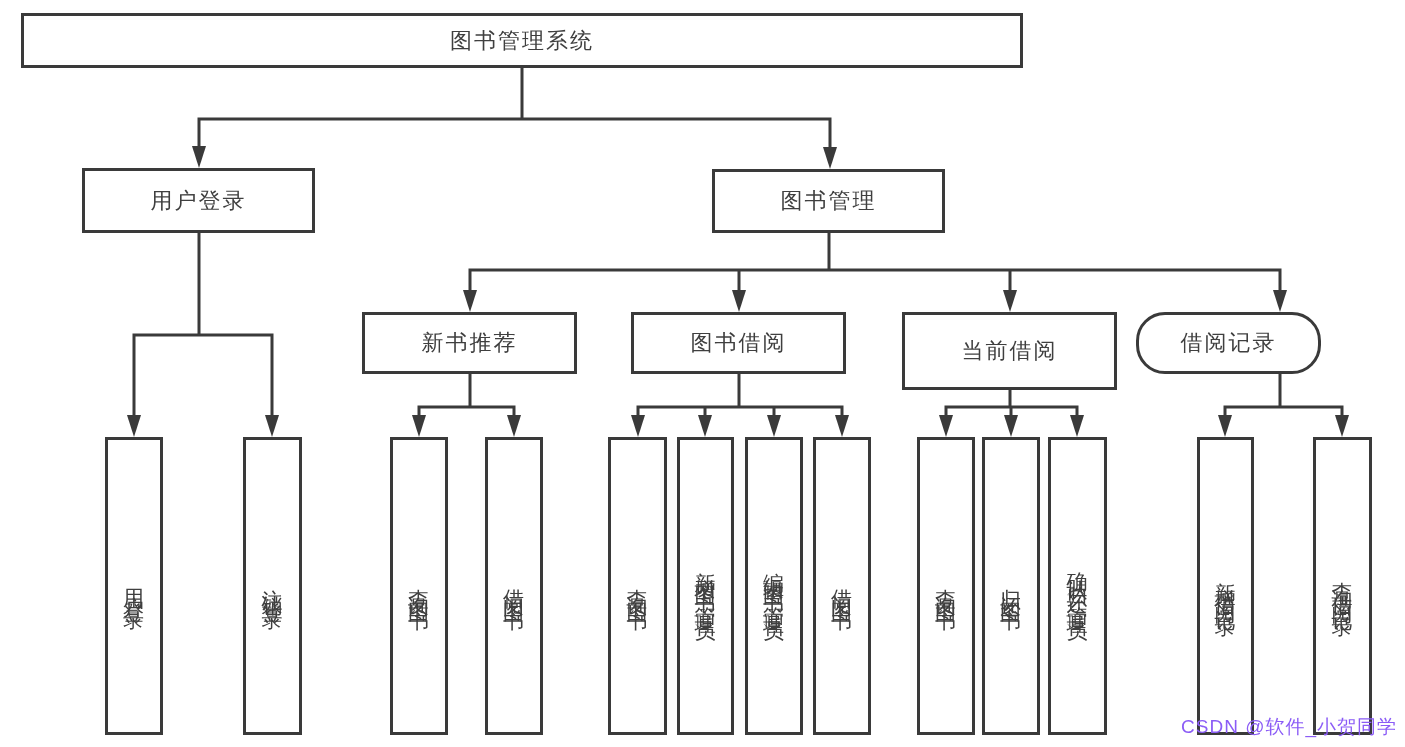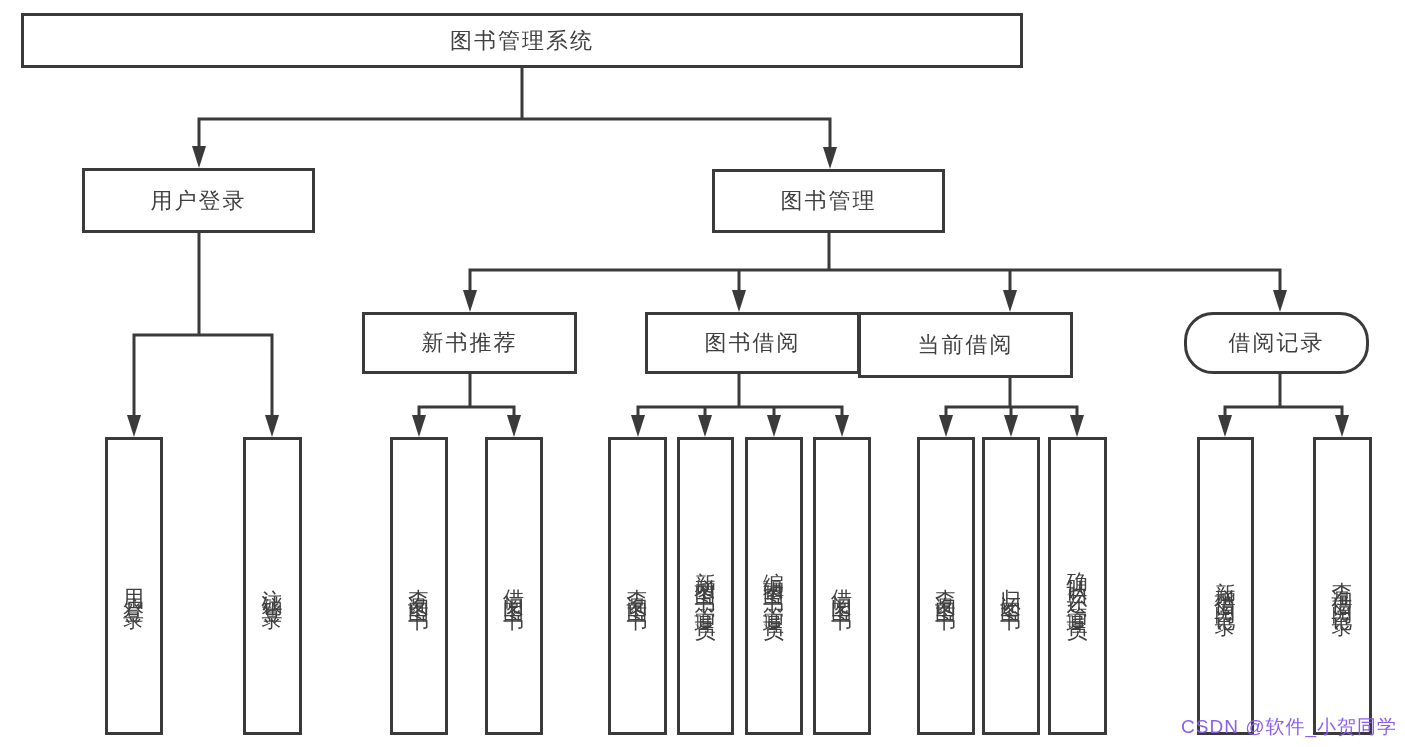--- a/index.html
+++ b/index.html
@@ -105,27 +105,27 @@
   <div class="node hnode" style="left:82px; top:168px; width:233px; height:65px;">
     <span>用户登录</span>
   </div>
   <div class="node hnode" style="left:362px; top:312px; width:215px; height:62px;">
     <span>新书推荐</span>
   </div>
 
   <div class="node hnode" style="left:712px; top:169px; width:233px; height:64px;">
     <span>图书管理</span>
   </div>
-  <div class="node hnode" style="left:631px; top:312px; width:215px; height:62px;margin-left:14px;">
+  <div class="node hnode" style="left:631px; top:312px; width:215px; height:62px;">
     <span>图书借阅</span>
   </div>
-  <div class="node hnode" style="left:858px; top:312px; width:215px; height:66px;">
+  <div class="node hnode" style="left:902px; top:312px; width:215px; height:78px;">
     <span>当前借阅</span>
   </div>
-  <div class="node hnode" style="left:1184px; top:312px; width:185px; height:62px;border-radius:29px;">
+  <div class="node hnode" style="left:1136px; top:312px; width:185px; height:62px;border-radius:29px;">
     <span>借阅记录</span>
   </div>
 
   <div class="node leaf" style="left:105px; top:437px; width:58px; height:298px;">
     <span class="vtext">用户登录</span>
   </div>
   <div class="node leaf" style="left:243px; top:437px; width:59px; height:298px;">
     <span class="vtext">注销登录</span>
   </div>
 

